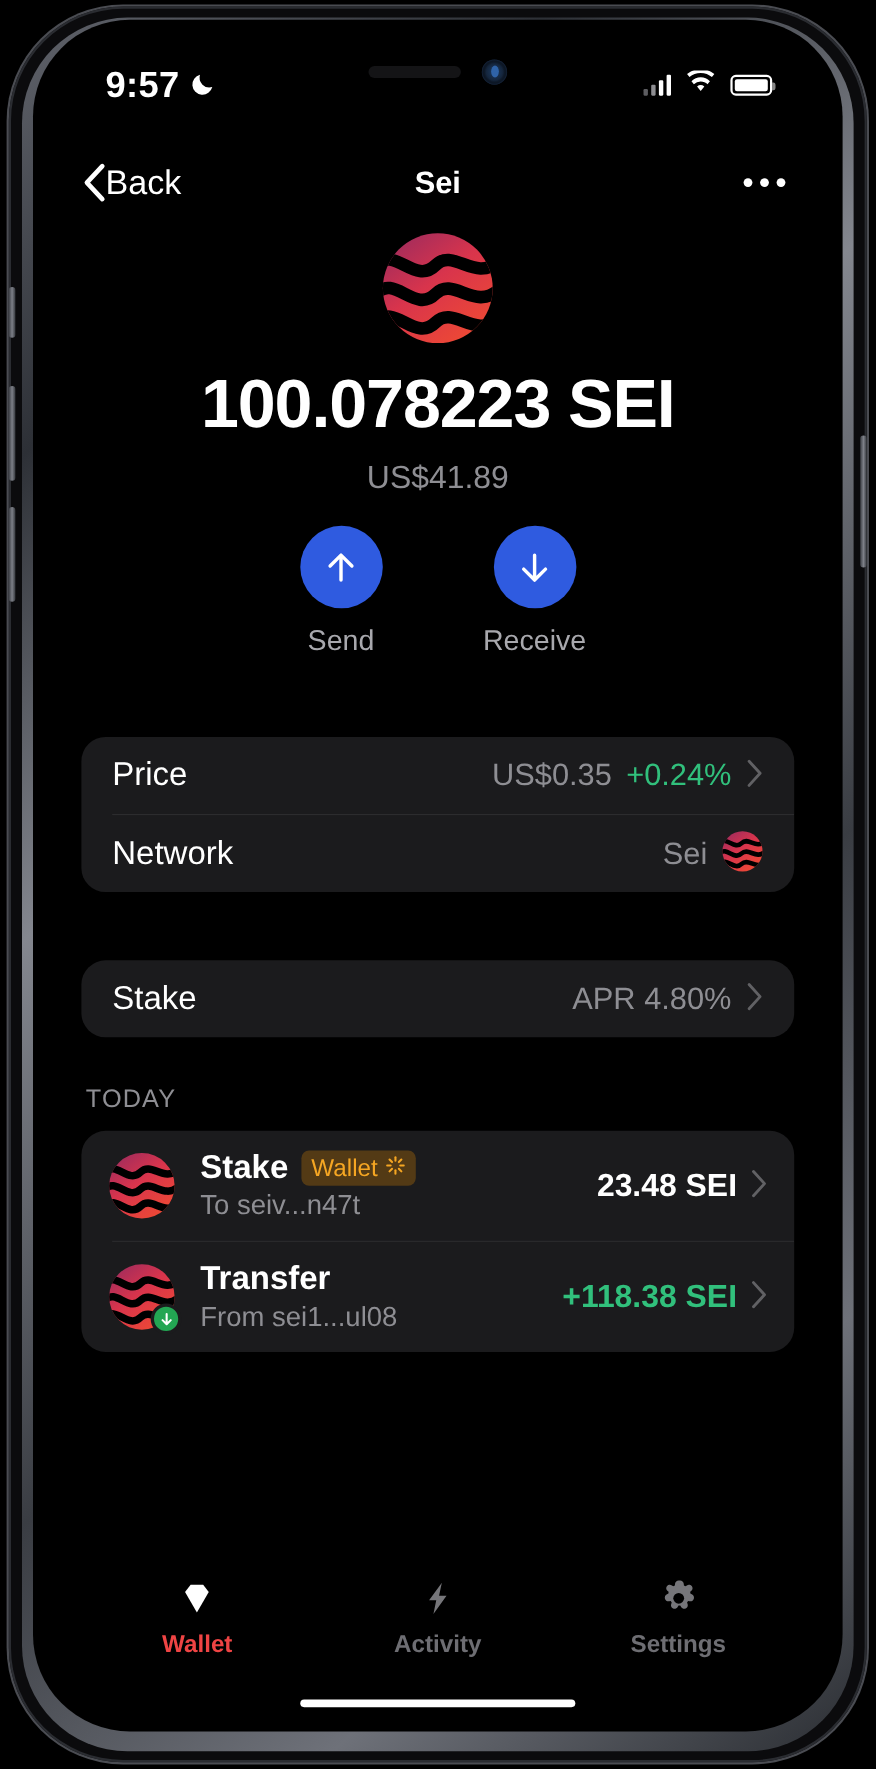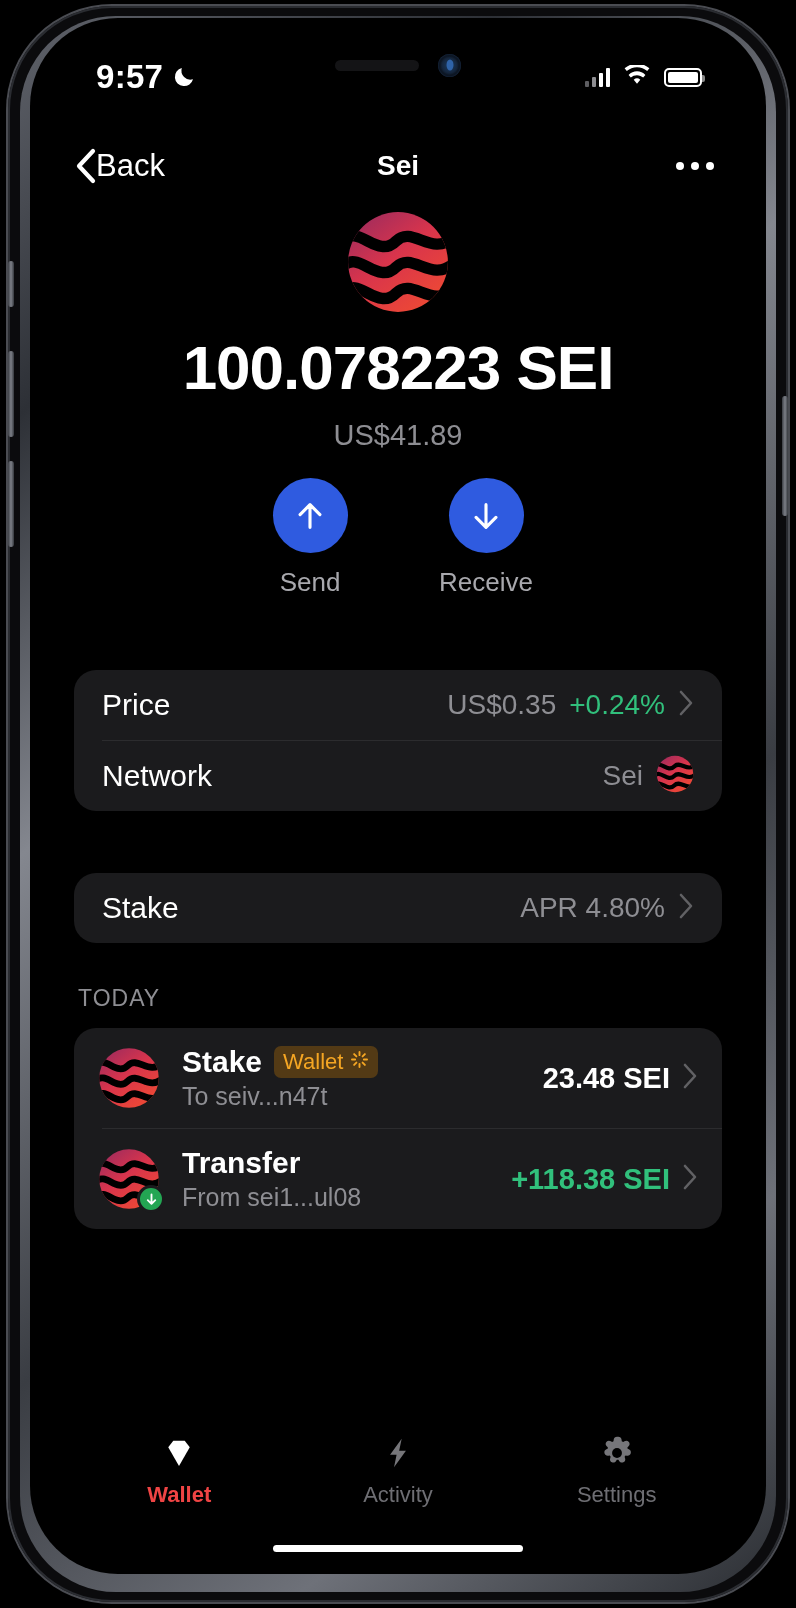--- a/index.html
+++ b/index.html
@@ -173,21 +173,21 @@
   .tx-amount.positive{ color:#31c07c; }
 
   
   .tabbar{
     position:absolute; bottom:66px; left:0; width:100%;
     display:flex; align-items:flex-end; justify-content:space-around;
     padding:0 40px;
   }
   .tab{ width:160px; text-align:center; cursor:pointer;}
   .tab-icon{ height:40px; display:flex; align-items:center; justify-content:center;}
-  .tab-label{ font-size:22px; margin-top:9px;}
+  .tab-label{ font-size:22px; margin-top:9px;font-weight:bold;}
   .tab.active .tab-label{ color:#ef4444; font-weight:700;}
   .tab .tab-label{ color:#6e6e73; }
 
   .home-ind{
     position:absolute; bottom:22px; left:50%; transform:translateX(-50%);
     width:250px; height:7px; border-radius:4px; background:#fff;
   }
 </style>
 </head>
 <body>

